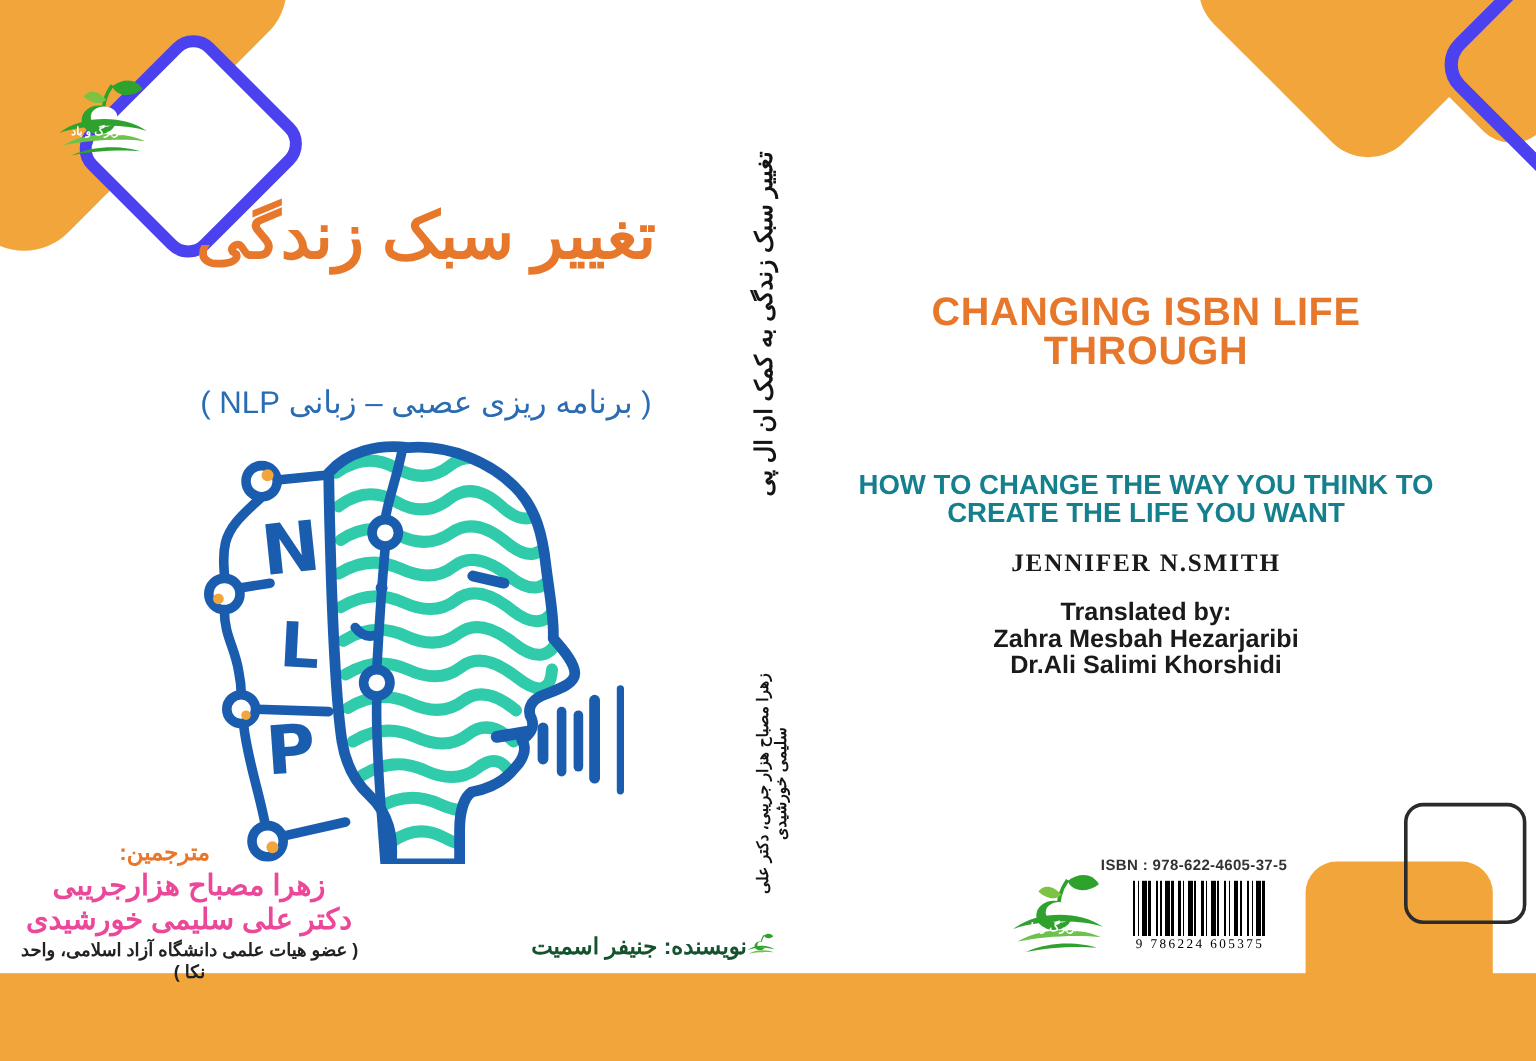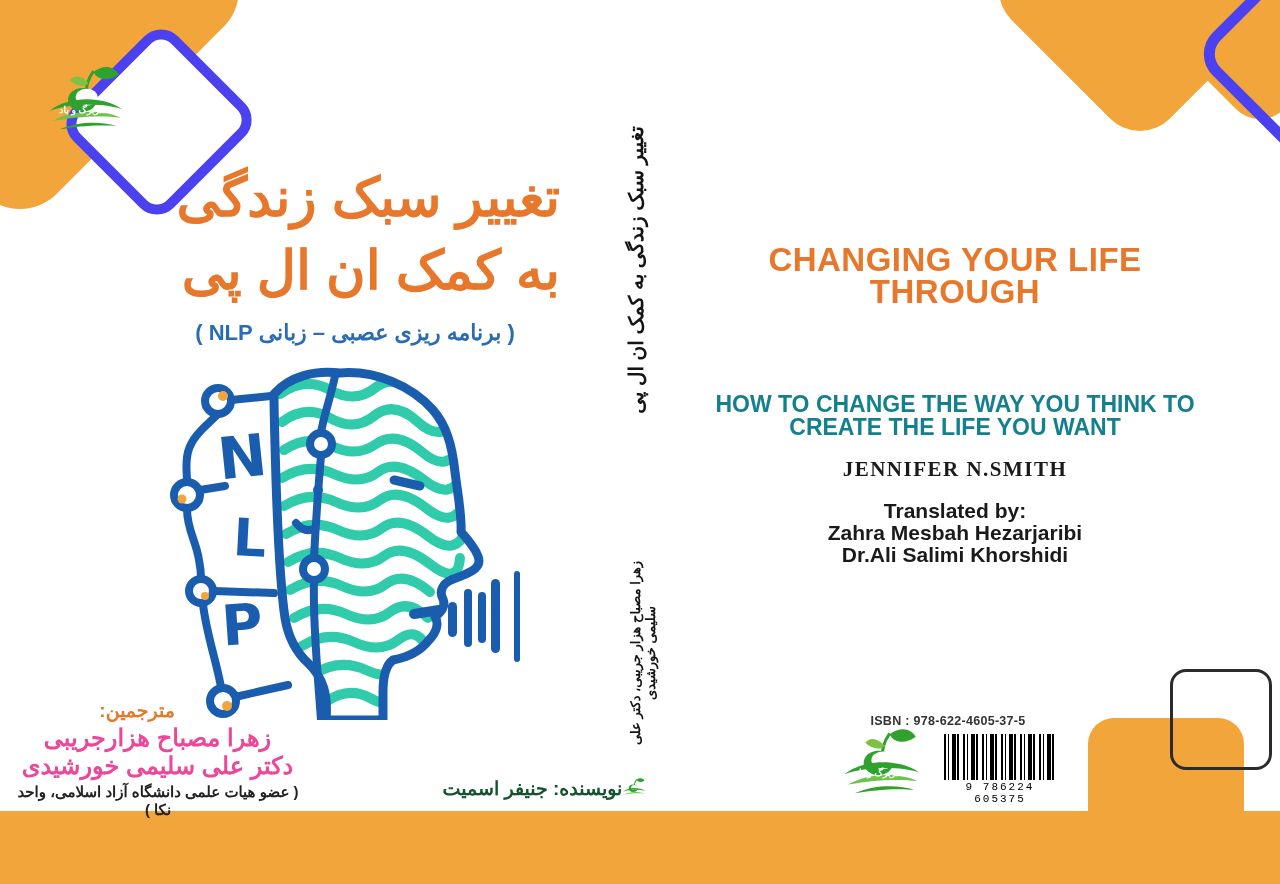--- a/index.html
+++ b/index.html
@@ -17,24 +17,24 @@
                    border-radius:34px;transform:rotate(45deg);}
   .shape-tr-blue{left:1232px;top:-44px;width:174px;height:174px;background:transparent;
                  border:11px solid #4B41EE;border-radius:30px;transform:rotate(45deg);}
   .shape-br-orange{left:1088px;top:718px;width:156px;height:100px;background:#F2A53A;
                    border-radius:26px 26px 0 0;}
   .shape-br-outline{left:1170px;top:669px;width:96px;height:95px;background:transparent;
                     border:3px solid #2b2b2b;border-radius:16px;}
   .bottom-bar{left:0;top:811px;width:1280px;height:73px;background:#F2A53A;}
   
   .fa{direction:rtl;}
-  .front-title{left:150px;width:410px;color:#E7782B;font-weight:bold;
+  .front-title{left:150px;width:410px;text-align:center;color:#E7782B;font-weight:bold;
                font-size:54px;line-height:1;}
   .front-subtitle{left:140px;top:320px;width:430px;text-align:center;color:#2A6CB4;
-                  font-weight:bold;font-size:22px;}
+                  font-weight:normal;font-size:26px;}
   .translators-heading{left:55px;top:699px;width:120px;font-size:19px;color:#E7782B;
                        font-weight:bold;text-align:right;}
   .translator-name{left:15px;width:285px;text-align:center;color:#ec4899;
                    font-weight:bold;font-size:24px;}
   .affiliation{left:8px;top:783px;width:300px;text-align:center;color:#222222;
                font-weight:bold;font-size:15px;}
   .author-line{left:425px;top:777px;width:215px;text-align:center;color:#14532d;
                font-weight:bold;font-size:19px;}
   
   .spine-title{left:461px;top:257px;width:352px;height:26px;transform:rotate(-90deg);
@@ -43,27 +43,27 @@
                text-align:center;font-size:13px;font-weight:bold;color:#141414;}
   
   .en{left:700px;width:510px;text-align:center;}
   .back-title{color:#E7782B;font-weight:800;font-size:33px;letter-spacing:.5px;}
   .back-nlp{color:#E7782B;font-weight:800;font-size:88px;line-height:.9;}
   .tagline{color:#15808D;font-weight:bold;font-size:23px;}
   .back-author{color:#1a1a1a;font-family:"Liberation Serif",serif;font-weight:bold;
                font-size:21px;letter-spacing:1.5px;}
   .translated{color:#1a1a1a;font-weight:bold;font-size:21px;}
   
-  .isbn-label{left:868px;top:714px;width:160px;text-align:center;font-size:12.5px;
+  .isbn-label{left:915px;top:714px;width:160px;text-align:center;font-size:12.5px;
               color:#333;font-weight:bold;letter-spacing:.3px;}
   .barcode{left:940px;top:734px;width:120px;height:62px;background:#fff;}
   .barcode .bars{height:46px;margin:0 4px;
      background:repeating-linear-gradient(90deg,#000 0 2px,#fff 2px 4px,#000 4px 5px,
        #fff 5px 8px,#000 8px 12px,#fff 12px 13px,#000 13px 15px,#fff 15px 19px);}
-  .barcode .digits{font-family:Liberation Mono, monospace;font-size:11px;color:#000;
+  .barcode .digits{font-family:Liberation Serif, serif;font-size:11px;color:#000;
      text-align:center;letter-spacing:2px;margin-top:1px;}
   .logo{overflow:visible;}
   .logo text{font-size:11px;font-weight:bold;fill:#ffffff;}
 </style>
 </head>
 <body>
 
 <div class="canvas">
 
   <div class="abs shape-tl-orange"></div>
@@ -81,21 +81,20 @@
     <path d="M54 27 C46 18 37 17 32 24 C39 31 50 33 54 27 Z" fill="#7DC243"></path>
     <ellipse cx="47" cy="47" rx="17" ry="14" fill="#2FA22E"></ellipse>
     <ellipse cx="52" cy="44" rx="13" ry="10" fill="#ffffff"></ellipse>
     <path d="M8 60 C30 42 72 42 94 58 C70 50 30 52 8 60 Z" fill="#2FA22E"></path>
     <path d="M12 72 C38 57 74 59 92 68 C70 65 36 67 12 72 Z" fill="#6CC24A"></path>
     <path d="M20 82 C45 71 72 73 88 78 C68 76 40 78 20 82 Z" fill="#2FA22E"></path>
     <text x="50" y="62" text-anchor="middle">نشربرگ و باد</text>
   </svg>
 
   <div class="abs fa front-title" style="top:170px">تغییر سبک زندگی</div>
-  <div class="abs fa front-title" style="top:243px">به کمک ان ال پی</div>
   <div class="abs fa front-subtitle">( برنامه ریزی عصبی – زبانی NLP )</div>
 
   <svg class="abs" style="left:130px;top:360px" width="410" height="360" viewBox="0 0 410 360">
     <defs>
       <clipPath id="headClip">
         <path d="M144 34 C160 16 185 10 210 13 C245 10 282 26 303 50 C316 65 322 84 325 112
                  C328 136 332 156 331 172 C340 182 349 193 349 201 C349 210 336 214 321 220
                  C312 224 309 232 313 239 C316 247 311 252 305 257 C309 263 307 272 299 280
                  C292 289 280 297 263 300 C256 305 253 318 253 332 L253 360 L196 360
                  C198 336 194 318 178 303 C166 292 158 276 155 258 C150 225 148 180 146 120
@@ -183,21 +182,21 @@
   <div class="abs fa spine-translators">زهرا مصباح هزار جریبی، دکتر علی سلیمی خورشیدی</div>
   <svg class="abs logo" style="left:621px;top:776px" width="26" height="24" viewBox="0 0 100 92">
     <path d="M52 46 C50 34 52 24 60 13" stroke="#2FA22E" stroke-width="4" fill="none"></path>
     <path d="M60 14 C72 5 84 7 90 17 C78 26 64 24 60 14 Z" fill="#2FA22E"></path>
     <ellipse cx="47" cy="47" rx="17" ry="14" fill="#2FA22E"></ellipse>
     <ellipse cx="52" cy="44" rx="13" ry="10" fill="#ffffff"></ellipse>
     <path d="M8 60 C30 42 72 42 94 58 C70 50 30 52 8 60 Z" fill="#2FA22E"></path>
     <path d="M12 72 C38 57 74 59 92 68 C70 65 36 67 12 72 Z" fill="#6CC24A"></path>
   </svg>
 
-  <div class="abs en back-title" style="top:241px">CHANGING YOUR LIFE</div>
+  <div class="abs en back-title" style="top:241px">CHANGING ISBN LIFE</div>
   <div class="abs en back-title" style="top:273px">THROUGH</div>
   <div class="abs en tagline" style="top:391px">HOW TO CHANGE THE WAY YOU THINK TO</div>
   <div class="abs en tagline" style="top:414px">CREATE THE LIFE YOU WANT</div>
   <div class="abs en back-author" style="top:457px">JENNIFER N.SMITH</div>
   <div class="abs en translated" style="top:521px">Zahra Mesbah Hezarjaribi</div>
   <div class="abs en translated" style="top:499px">Translated by:</div>
   <div class="abs en translated" style="top:543px">Dr.Ali Salimi Khorshidi</div>
 
   <div class="abs isbn-label">ISBN : 978-622-4605-37-5</div>
   <div class="abs barcode">

